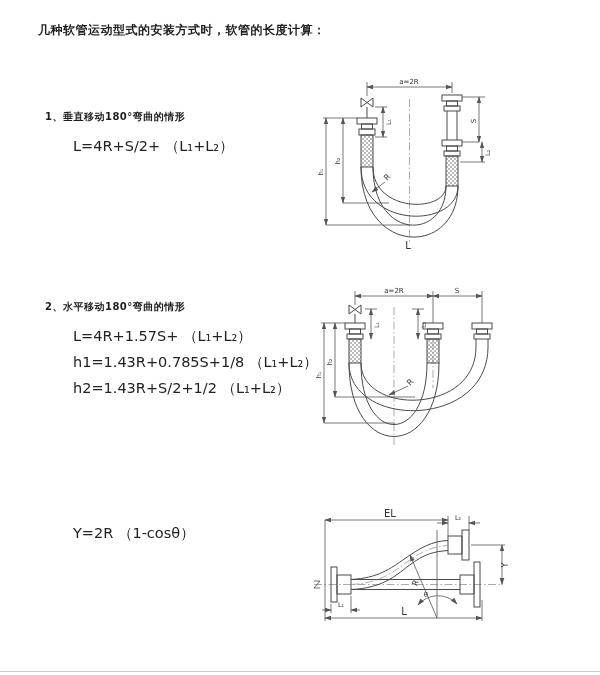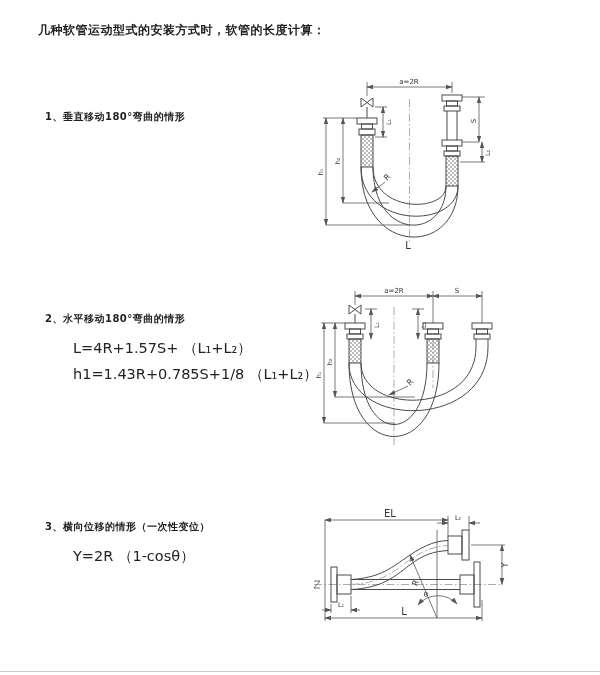--- a/index.html
+++ b/index.html
@@ -3,45 +3,46 @@
 <meta charset="utf-8">
 <style>
   html,body{margin:0;padding:0;background:#fff;}
   .page{position:relative;width:600px;height:675px;background:#fff;overflow:hidden;
         font-family:"DejaVu Sans","Liberation Sans",sans-serif;color:#1f1f1f;}
   .title{position:absolute;left:38px;top:22px;font-size:12px;font-weight:700;letter-spacing:.5px;}
   .sec{position:absolute;left:45px;}
   .sec .heading{font-size:10px;font-weight:700;margin:0 0 9px 0;letter-spacing:.5px;}
   .sec .formula{margin-left:28px;line-height:26px;font-size:14.5px;font-weight:400;color:#222;
                 font-family:"DejaVu Sans","Liberation Sans",sans-serif;}
-  #sec1{top:110px;} #sec2{top:312px;} #sec3{top:520px;}
+  #sec1{top:110px;} #sec2{top:300px;} #sec3{top:520px;}
   .diag{position:absolute;}
   #d1{left:313px;top:73px;} #d2{left:315px;top:283px;} #d3{left:310px;top:505px;}
   .bottom-line{position:absolute;left:0;right:0;bottom:3px;height:1px;background:#c9c9c9;}
   svg text{font-family:"DejaVu Sans","Liberation Sans",sans-serif;fill:#333;}
 </style>
 </head>
 <body>
 
 <div class="page">
 
   <div class="title">几种软管运动型式的安装方式时，软管的长度计算：</div>
 
   <section class="sec" id="sec1">
     <div class="heading">1、垂直移动180°弯曲的情形</div>
+    <div class="formula">L=4R+S/2+ （L₁+L₂）</div>
   </section>
 
   <section class="sec" id="sec2">
     <div class="heading">2、水平移动180°弯曲的情形</div>
     <div class="formula">L=4R+1.57S+ （L₁+L₂）</div>
     <div class="formula">h1=1.43R+0.785S+1/8 （L₁+L₂）</div>
+    <div class="formula">h2=1.43R+S/2+1/2 （L₁+L₂）</div>
   </section>
 
   <section class="sec" id="sec3">
-    <div class="heading">3、横向位移的情形（一次性变位）</div>
     <div class="formula">Y=2R （1-cosθ）</div>
   </section>
 
   <svg id="d1" class="diag" width="185" height="185" viewBox="0 0 185 185">
     <defs>
       <marker id="ma1" viewBox="0 0 10 10" refX="9" refY="5" markerWidth="9" markerHeight="9" orient="auto-start-reverse">
         <path d="M0 1.8 L10 5 L0 8.2 z" fill="#555"></path>
       </marker>
       <pattern id="br1" width="4" height="4" patternUnits="userSpaceOnUse">
         <path d="M0 0 L4 4 M4 0 L0 4" stroke="#777" stroke-width="0.5"></path>

